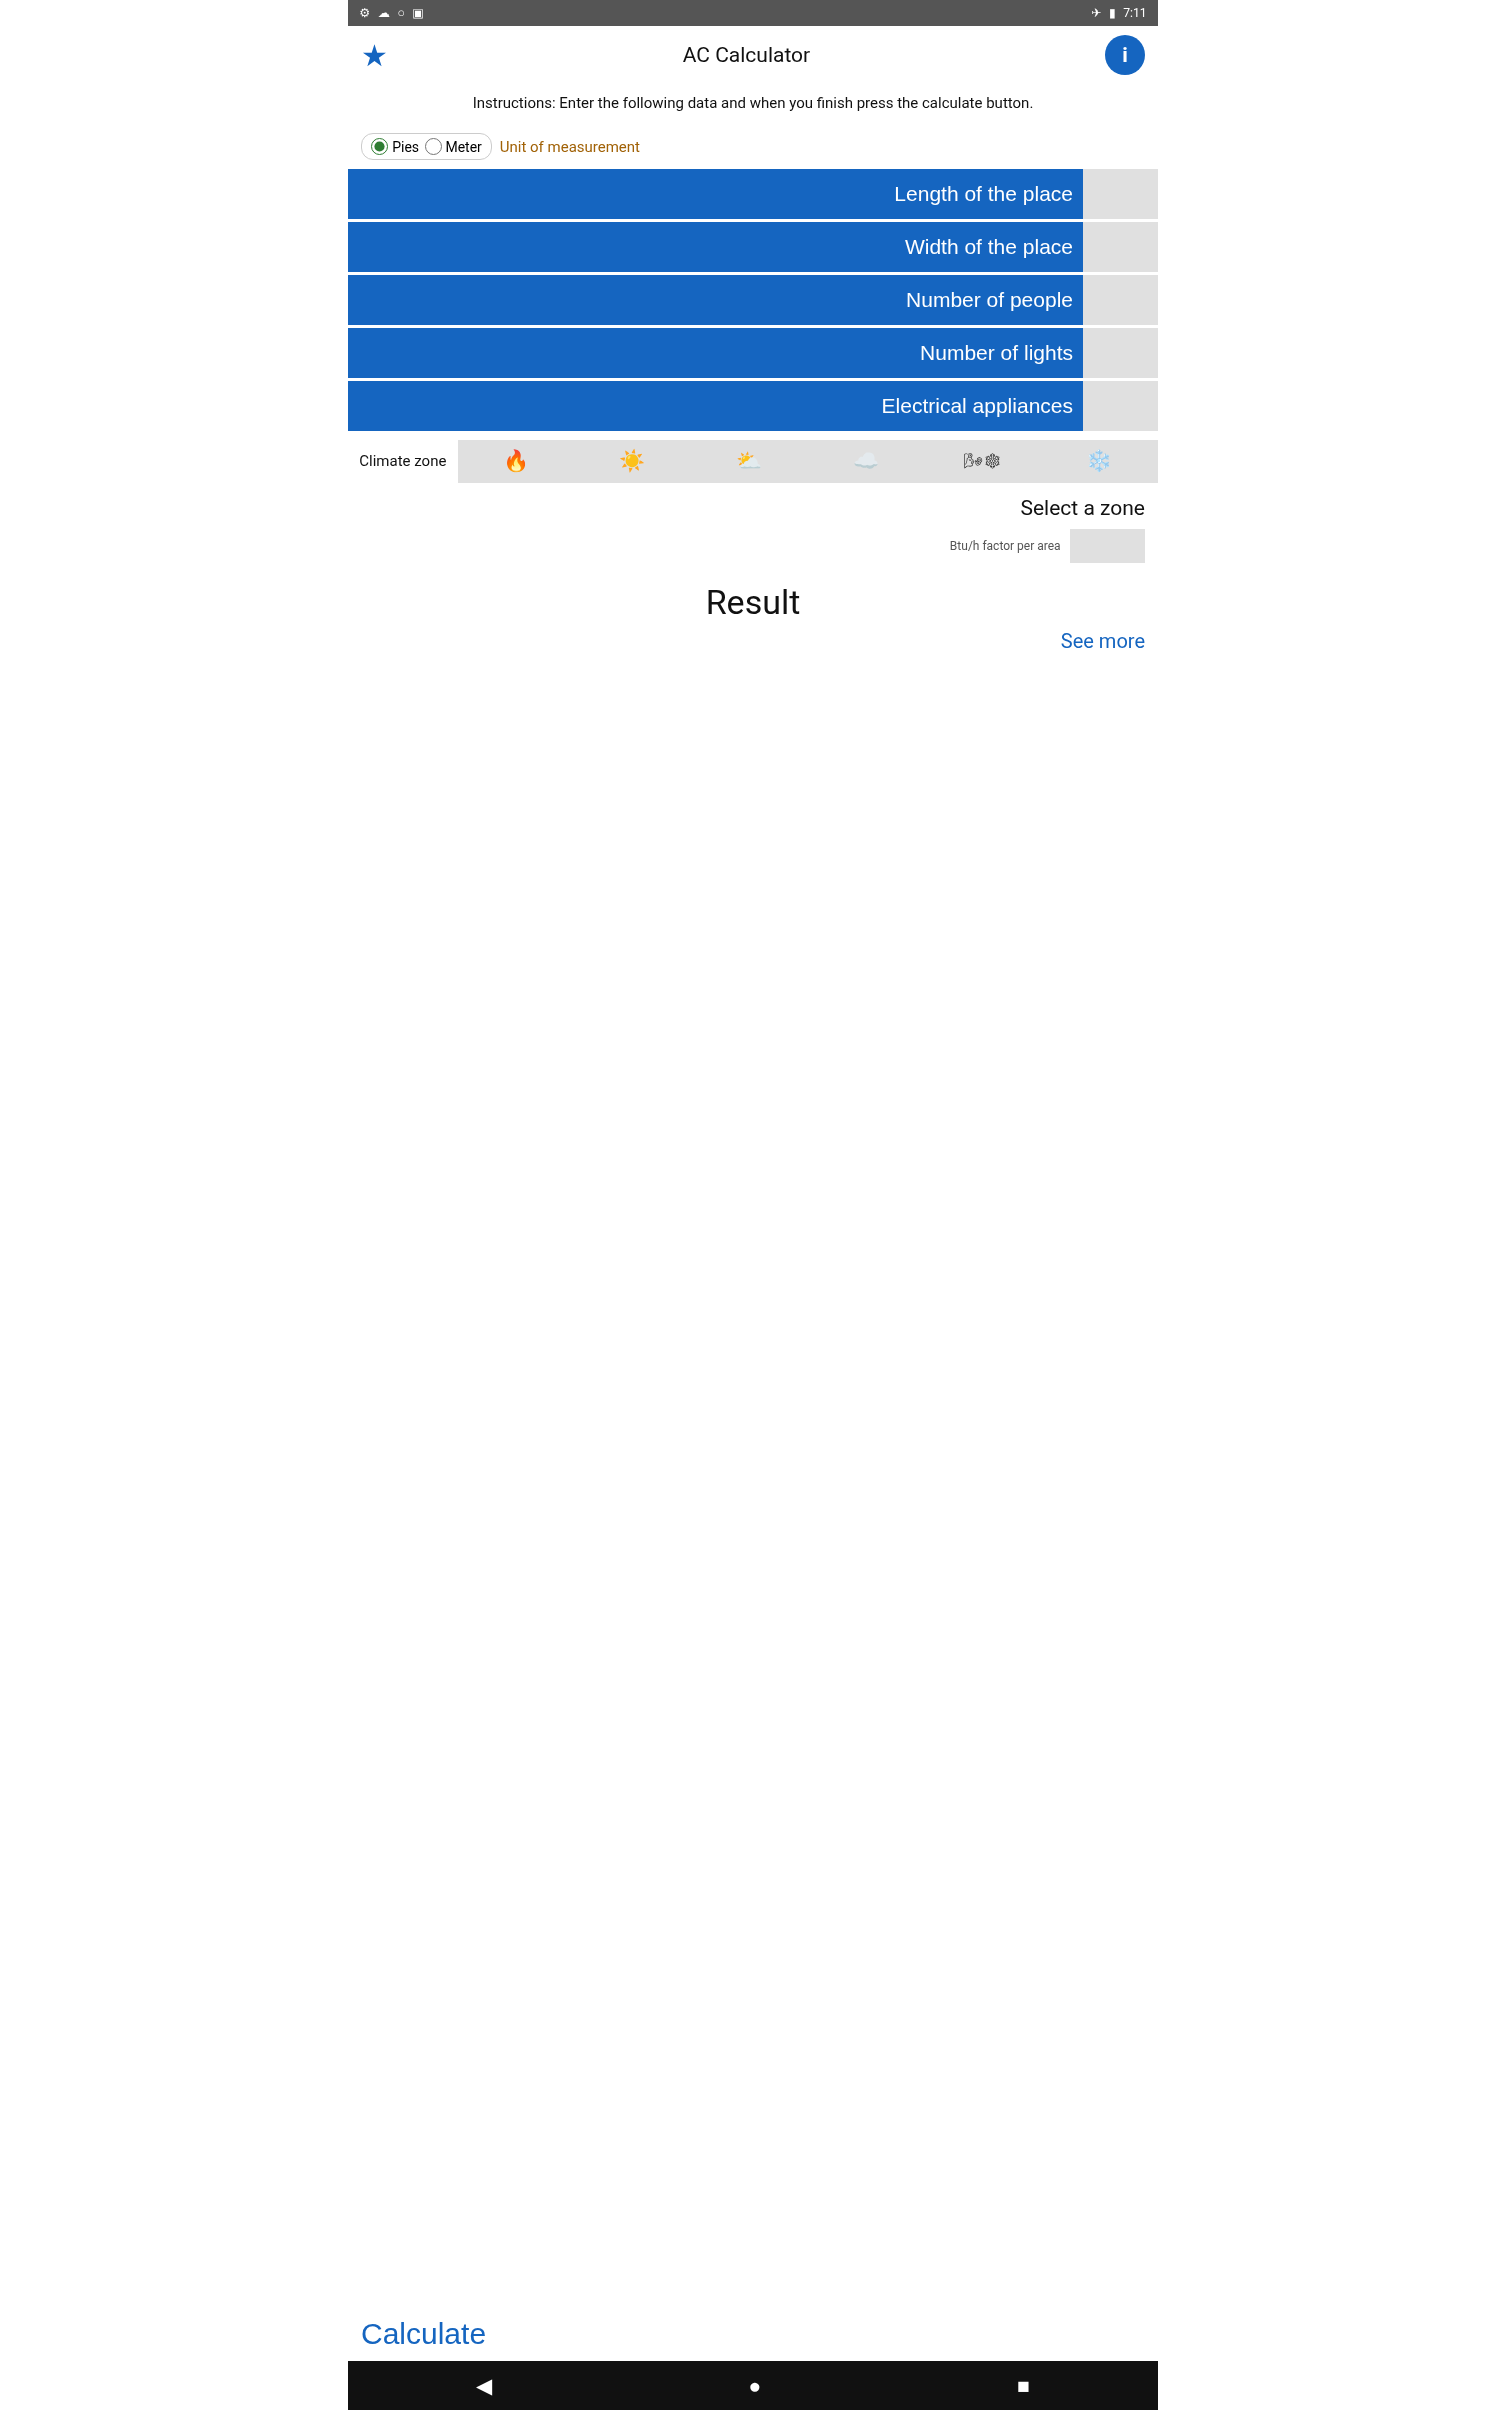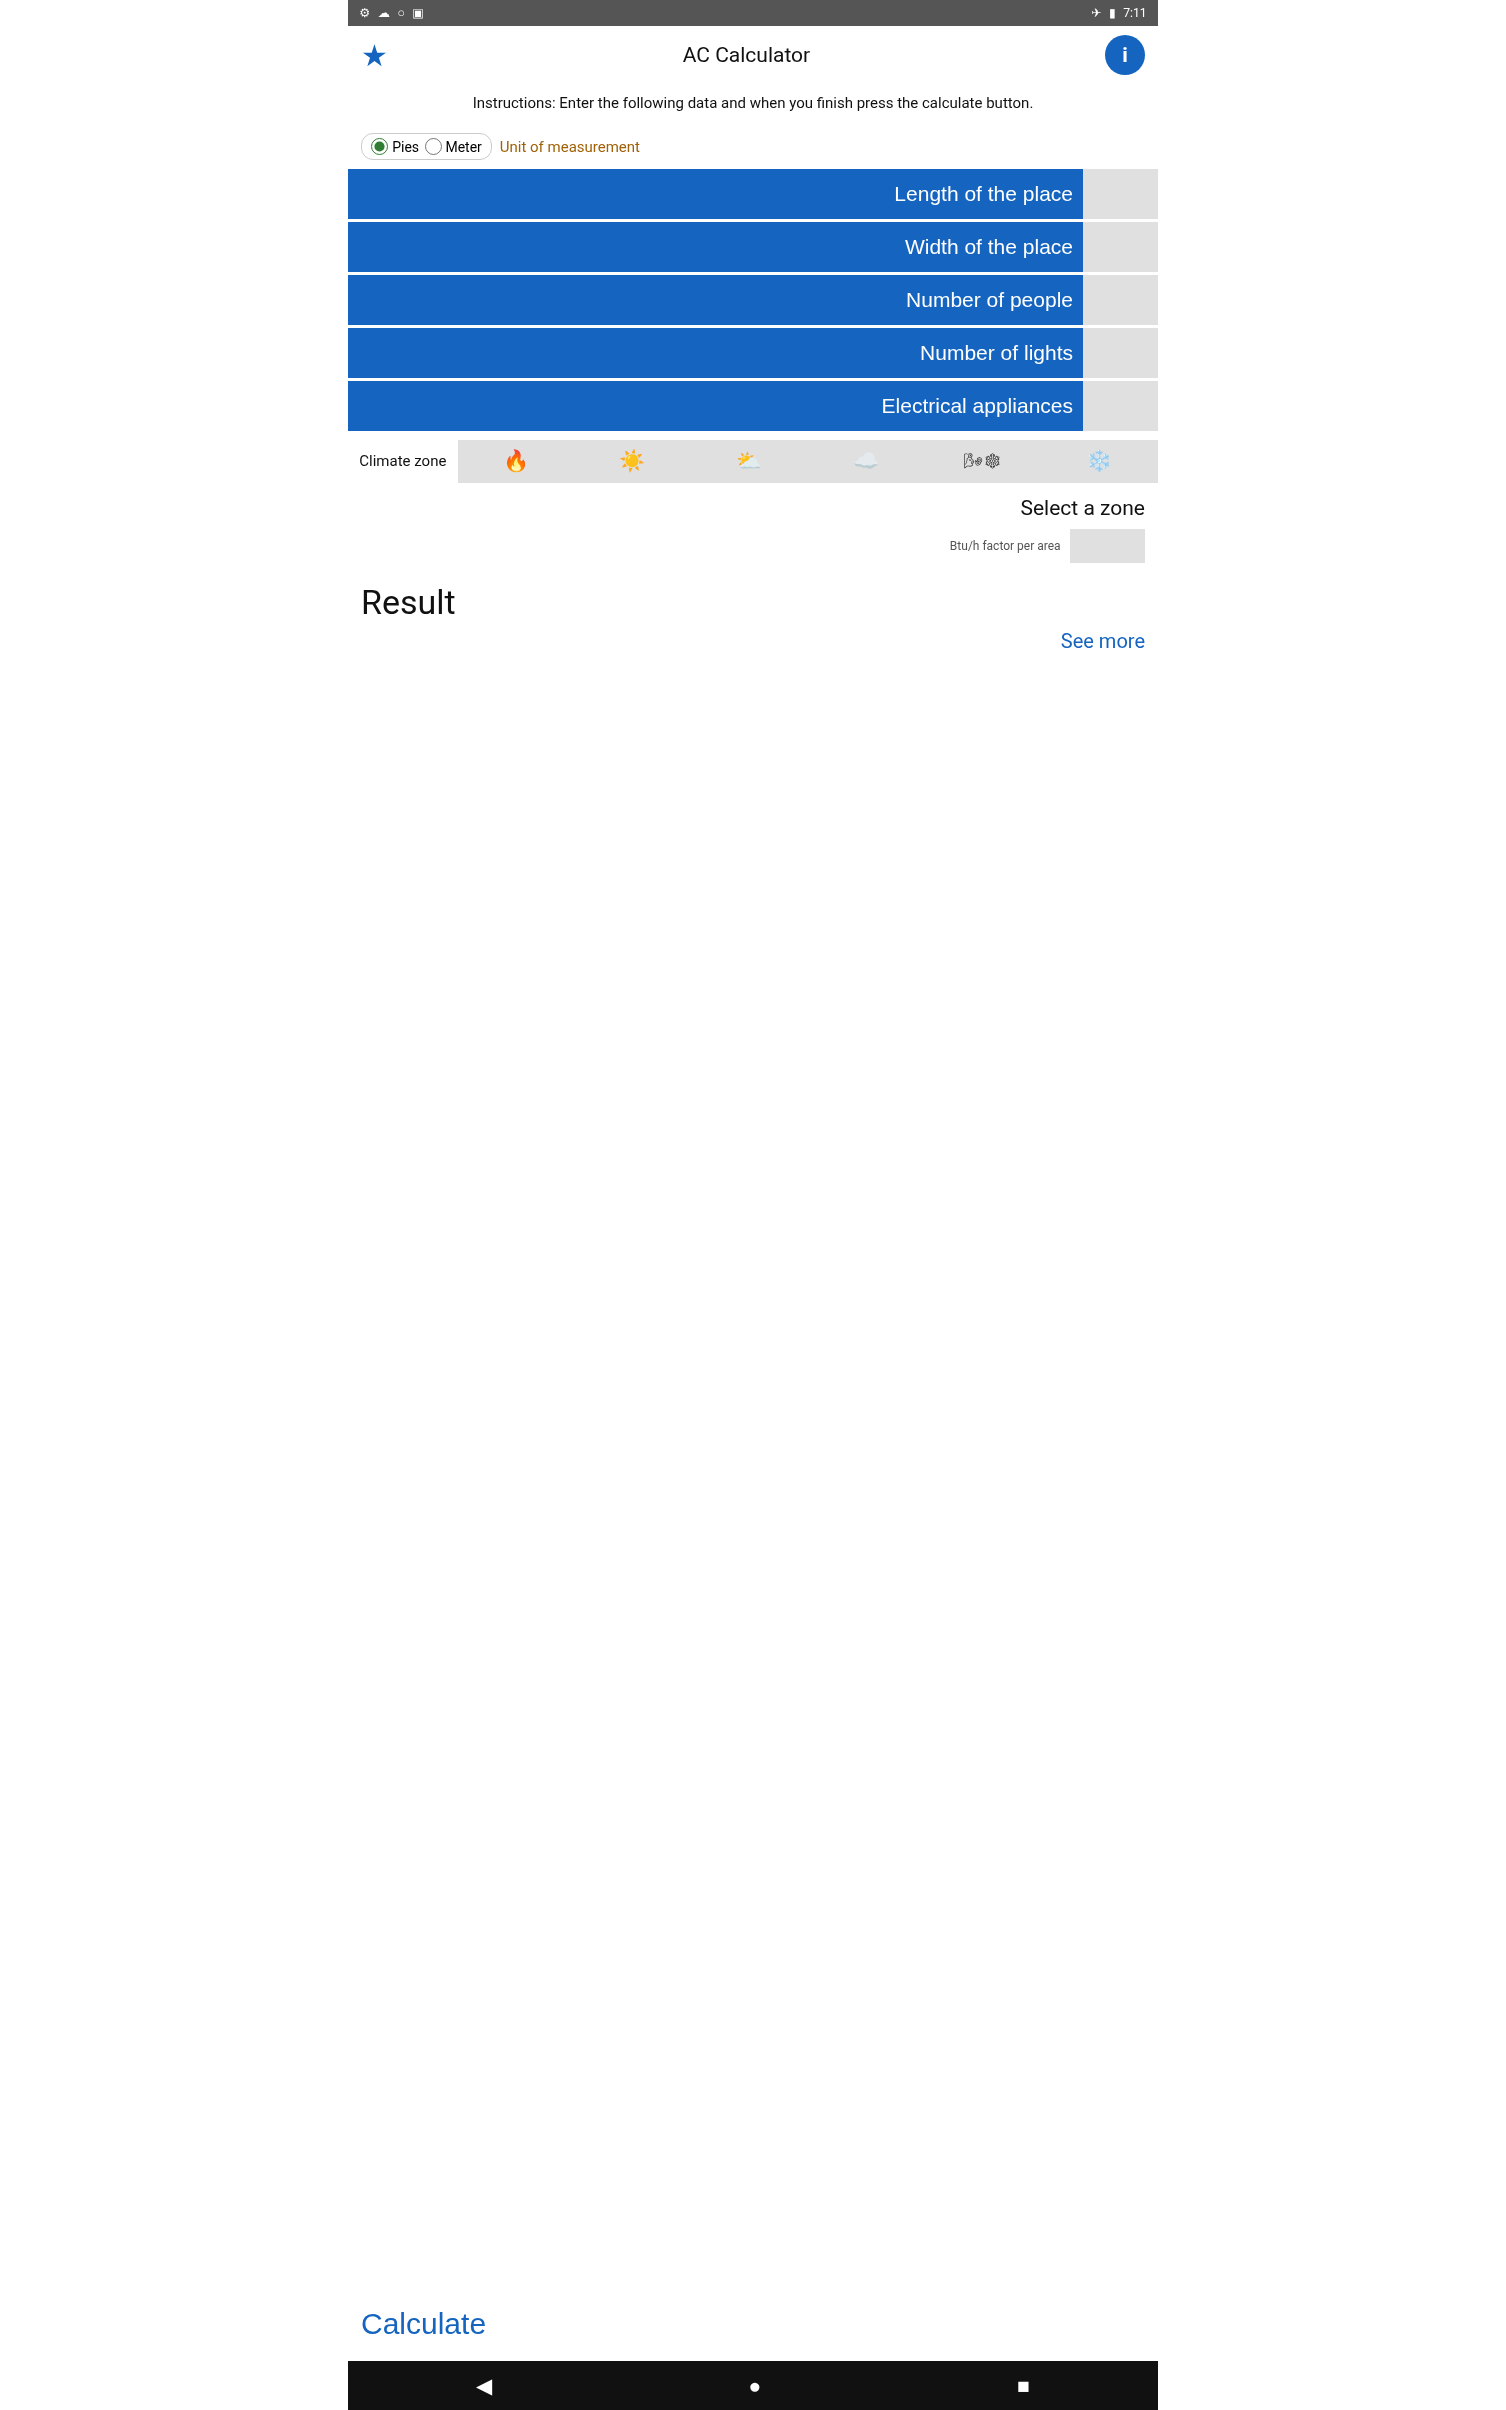--- a/index.html
+++ b/index.html
@@ -187,21 +187,21 @@
     }
     .btu-value-box {
       width: 75px;
       height: 34px;
       background: #e0e0e0;
       border: none;
     }
 
     
     .result-row {
-      text-align: left;
+      text-align: center;
       padding: 13px 13px 3.8px;
       font-size: 34px;
       font-weight: 400;
       color: #111;
     }
 
     
     .see-more-row {
       text-align: right;
       padding: 3.8px 13px 19px;
@@ -213,21 +213,21 @@
     
     .spacer { flex: 1; }
 
     
     .calculate-btn {
       font-size: 30px;
       color: #1565c0;
       background: none;
       border: none;
       cursor: pointer;
-      padding: 19px 13px 20px;
+      padding: 19px 13px 10px;
       text-align: left;
       font-weight: 400;
     }
 
     
     .bottom-nav {
       background: #111;
       display: flex;
       justify-content: space-around;
       align-items: center;

